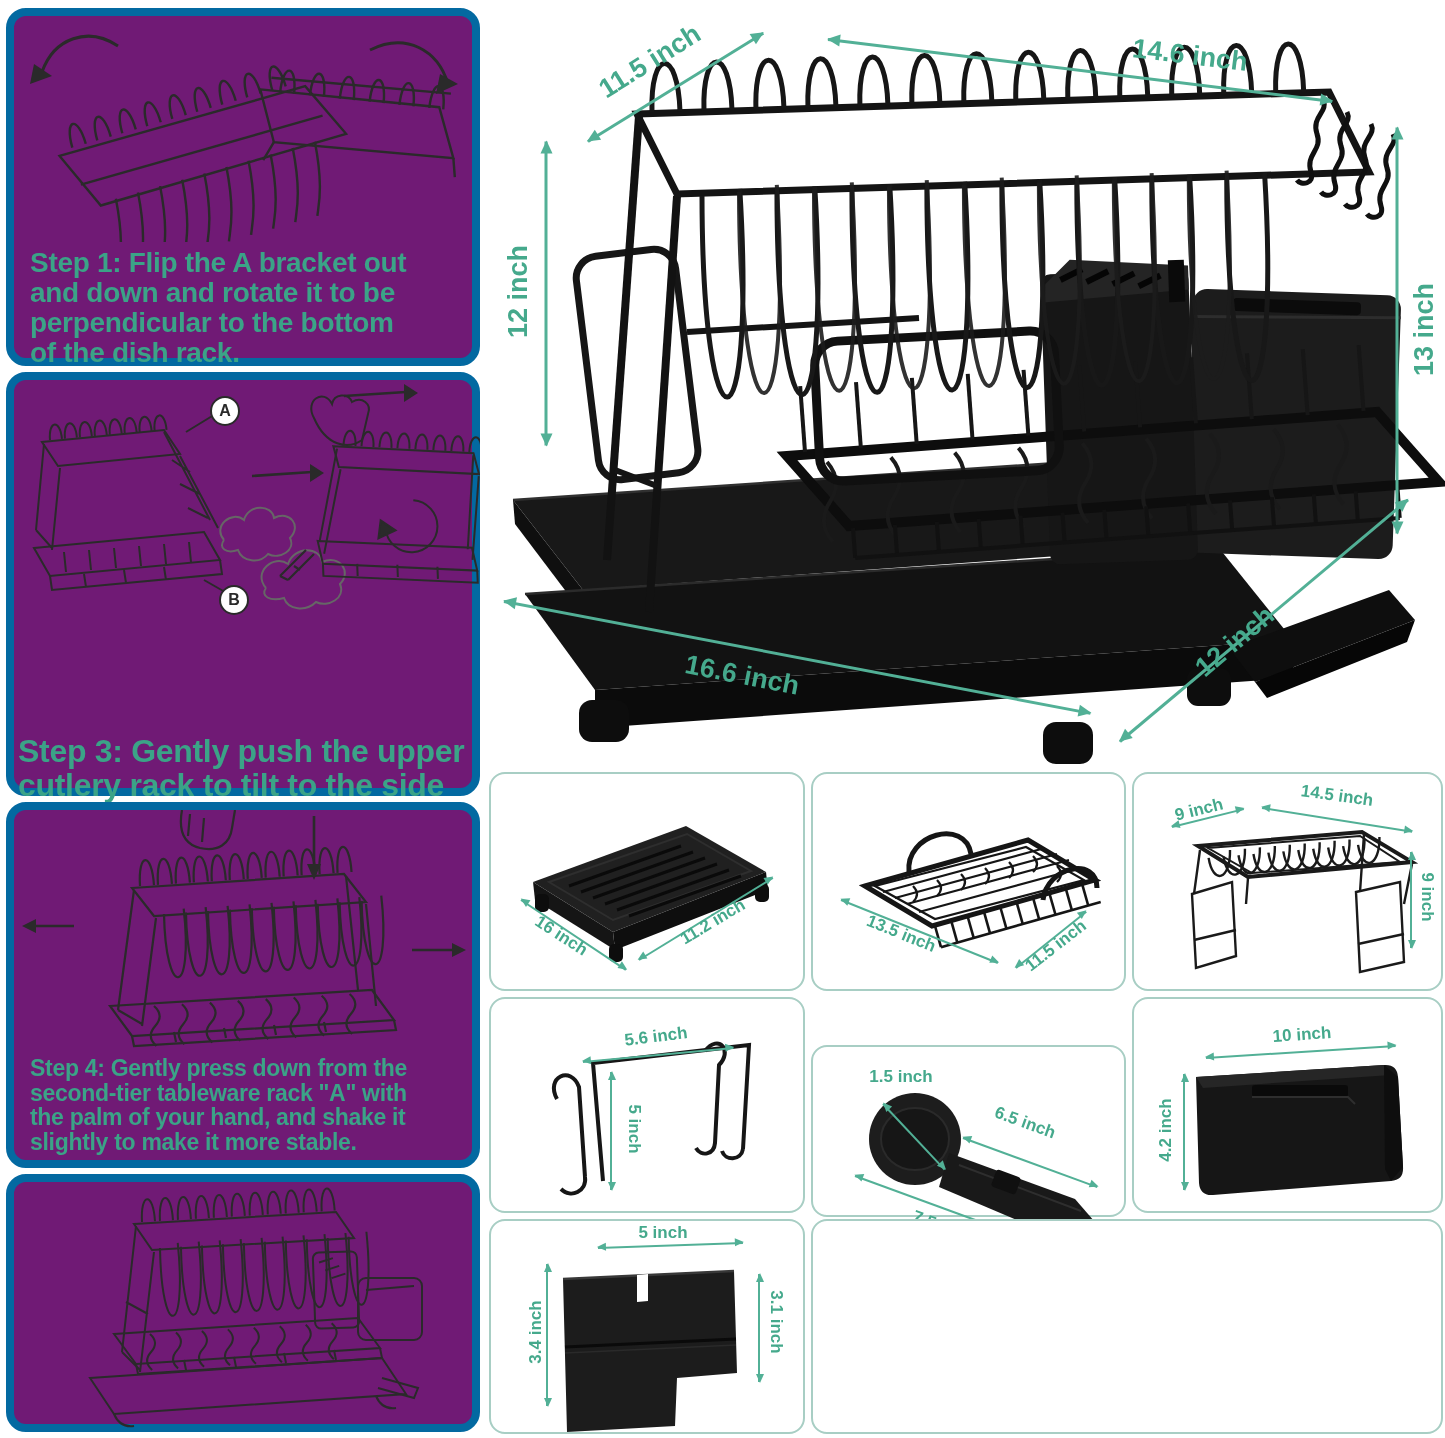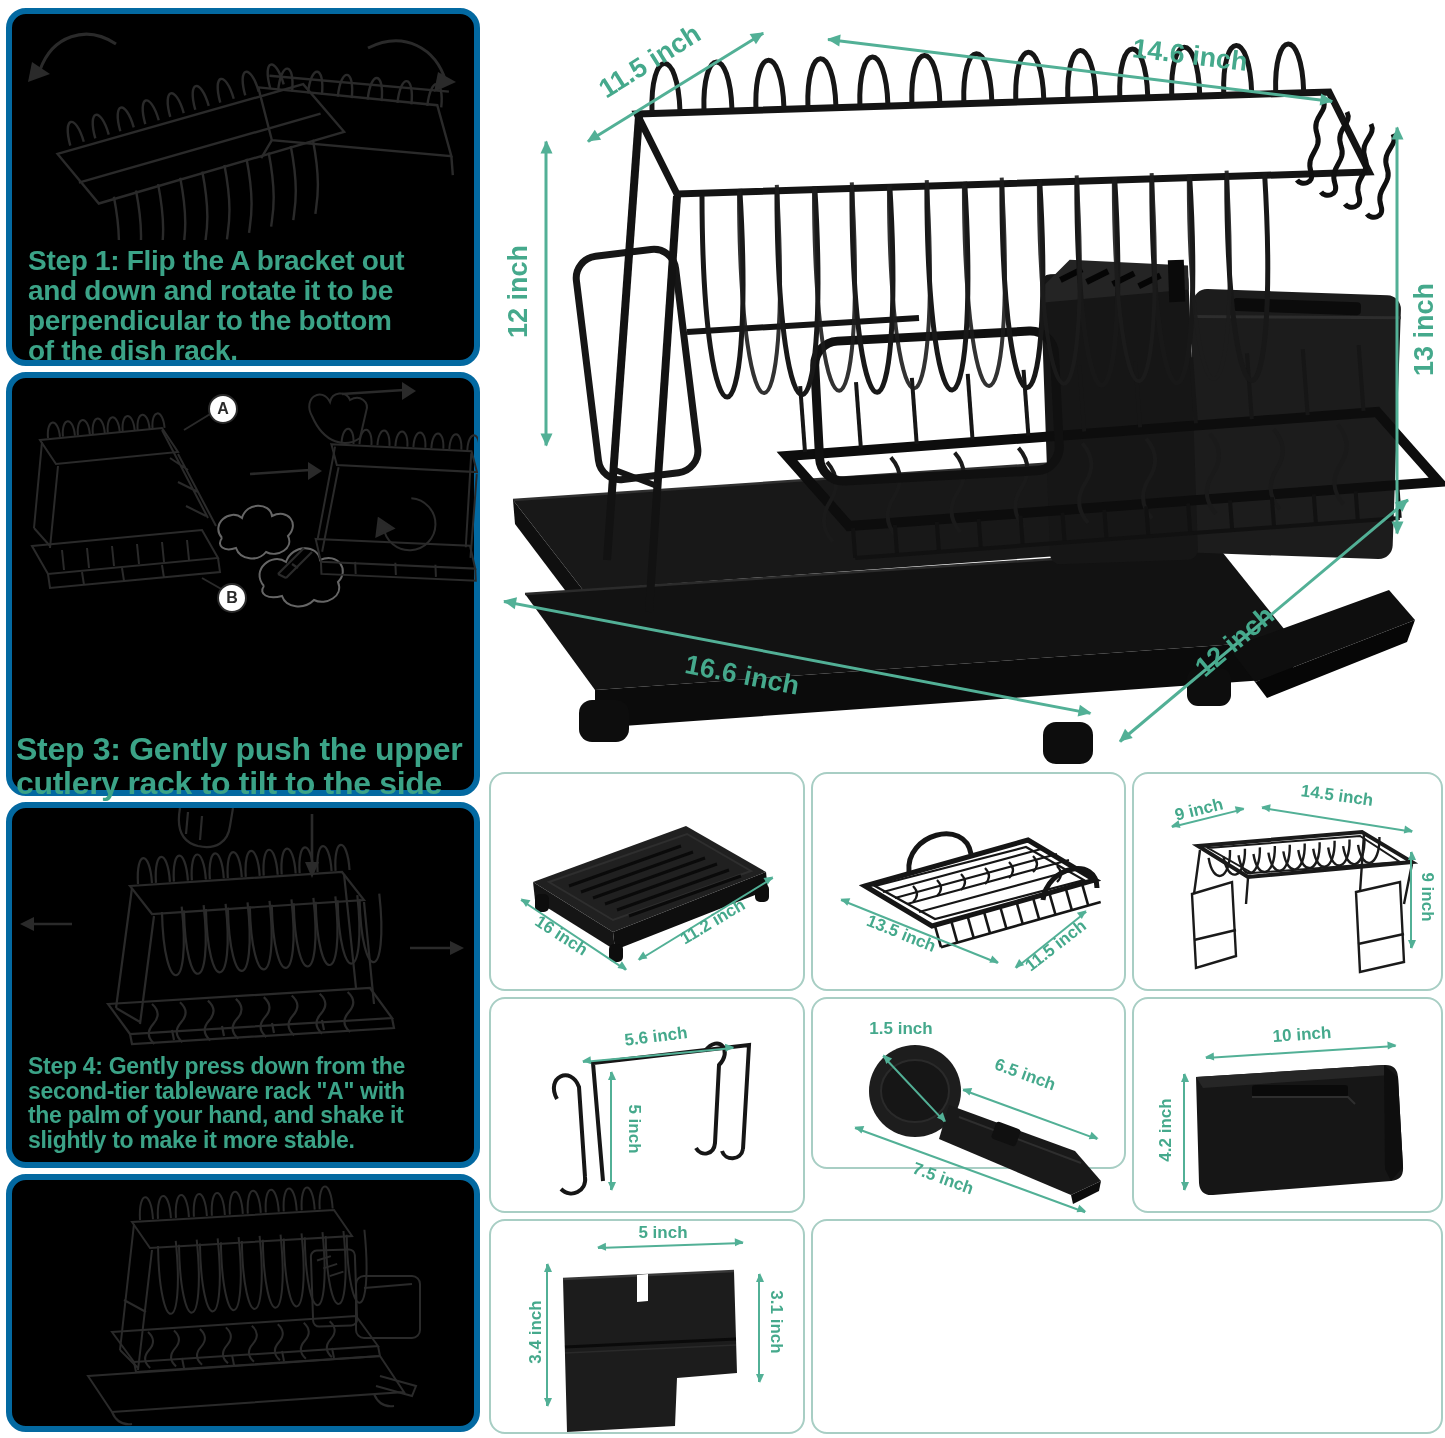--- a/index.html
+++ b/index.html
@@ -1,18 +1,18 @@
 <!DOCTYPE html>
 <html><head>
 <meta charset="utf-8">
 <style>
   html,body{margin:0;padding:0;background:#fff;}
   .canvas{position:relative;width:1445px;height:1438px;background:#ffffff;
           font-family:"Liberation Sans",sans-serif;overflow:hidden;}
-  .panel{position:absolute;border:6px solid #0369a1;border-radius:20px;background:#000000;box-sizing:border-box;}
+  .panel{position:absolute;border:8px solid #0369a1;border-radius:20px;background:#701a75;box-sizing:border-box;}
   .tile{position:absolute;border:2px solid #A8CEC4;border-radius:16px;background:#fff;box-sizing:border-box;}
   .step-text{position:absolute;color:#3BA387;font-weight:700;white-space:pre-line;
              letter-spacing:-0.3px;line-height:1.07;}
   .dim-label{position:absolute;color:#45A98C;font-weight:700;white-space:nowrap;
              text-align:center;font-size:27px;}
   .dim-label.sm{font-size:17px;}
   .dim-arrow{position:absolute;border-top:3px solid #52B096;height:0;transform-origin:0 50%;}
   .dim-arrow::before{content:"";position:absolute;left:-1px;top:-8px;width:0;height:0;
       border-top:6px solid transparent;border-bottom:6px solid transparent;border-right:13px solid #52B096;}
   .dim-arrow::after{content:"";position:absolute;right:-1px;top:-8px;width:0;height:0;
@@ -522,21 +522,21 @@
         <path d="M252,150 c-2,12 -18,12 -21,2"></path>
         <path d="M214,52 c14,-18 28,0 14,14 l-4,78 c-1,12 -14,14 -19,5"></path>
       </g>
     </svg>
     <div class="dim-arrow sm" style="left:92px;top:62px;width:151px;transform:rotate(-5.3deg);"></div>
     <div class="dim-label sm" style="left:110px;top:28px;width:110px;transform:rotate(-7deg);">5.6 inch</div>
     <div class="dim-arrow sm" style="left:120px;top:72px;width:118px;transform:rotate(90deg);"></div>
     <div class="dim-label sm" style="left:98px;top:120px;width:90px;transform:rotate(90deg);">5 inch</div>
   </div>
 
-  <div class="tile" style="left:811px;top:997px;width:315px;height:172px;">
+  <div class="tile" style="left:811px;top:1045px;width:315px;height:172px;">
     <svg style="position:absolute;left:0;top:0;" width="311" height="212" viewBox="0 0 311 212">
       <circle cx="102" cy="92" r="46" fill="#1d1d1d"></circle>
       <ellipse cx="102" cy="92" rx="34" ry="31" fill="#161616" stroke="#2a2a2a" stroke-width="2"></ellipse>
       <polygon points="136,106 262,152 288,182 258,196 126,140" fill="#191919"></polygon>
       <polygon points="258,196 288,182 286,192 260,205" fill="#0c0c0c"></polygon>
       <path d="M146,118 L268,164" stroke="#2e2e2e" stroke-width="2" fill="none"></path>
       <rect x="180" y="126" width="26" height="18" rx="3" fill="#101010" transform="rotate(20 193 135)"></rect>
     </svg>
     <div class="dim-label sm" style="left:38px;top:20px;width:100px;">1.5 inch</div>
     <div class="dim-arrow sm" style="left:70px;top:56px;width:90px;transform:rotate(46.8deg);"></div>

